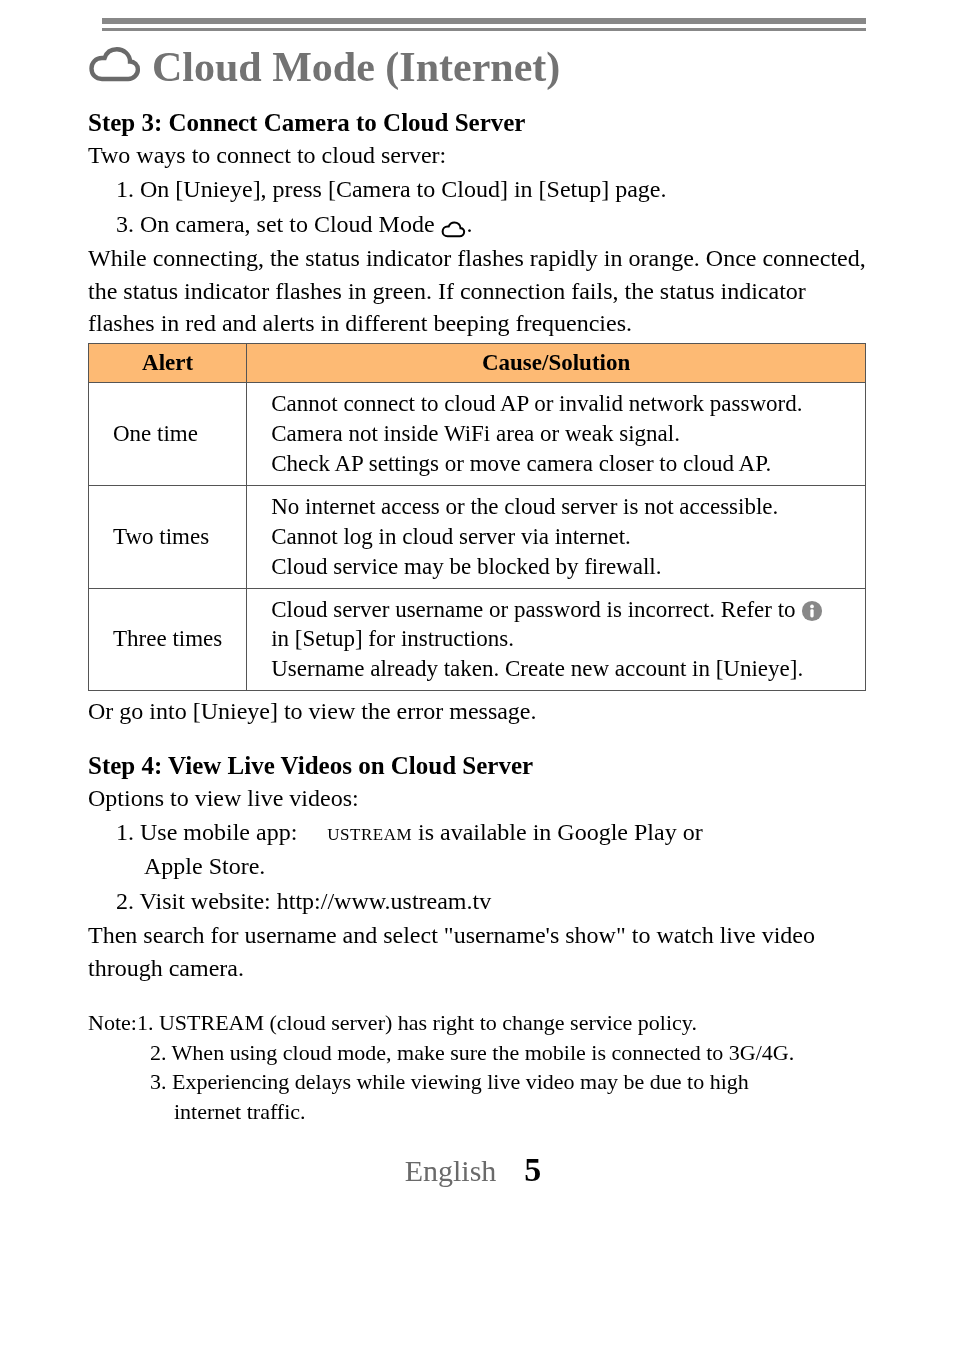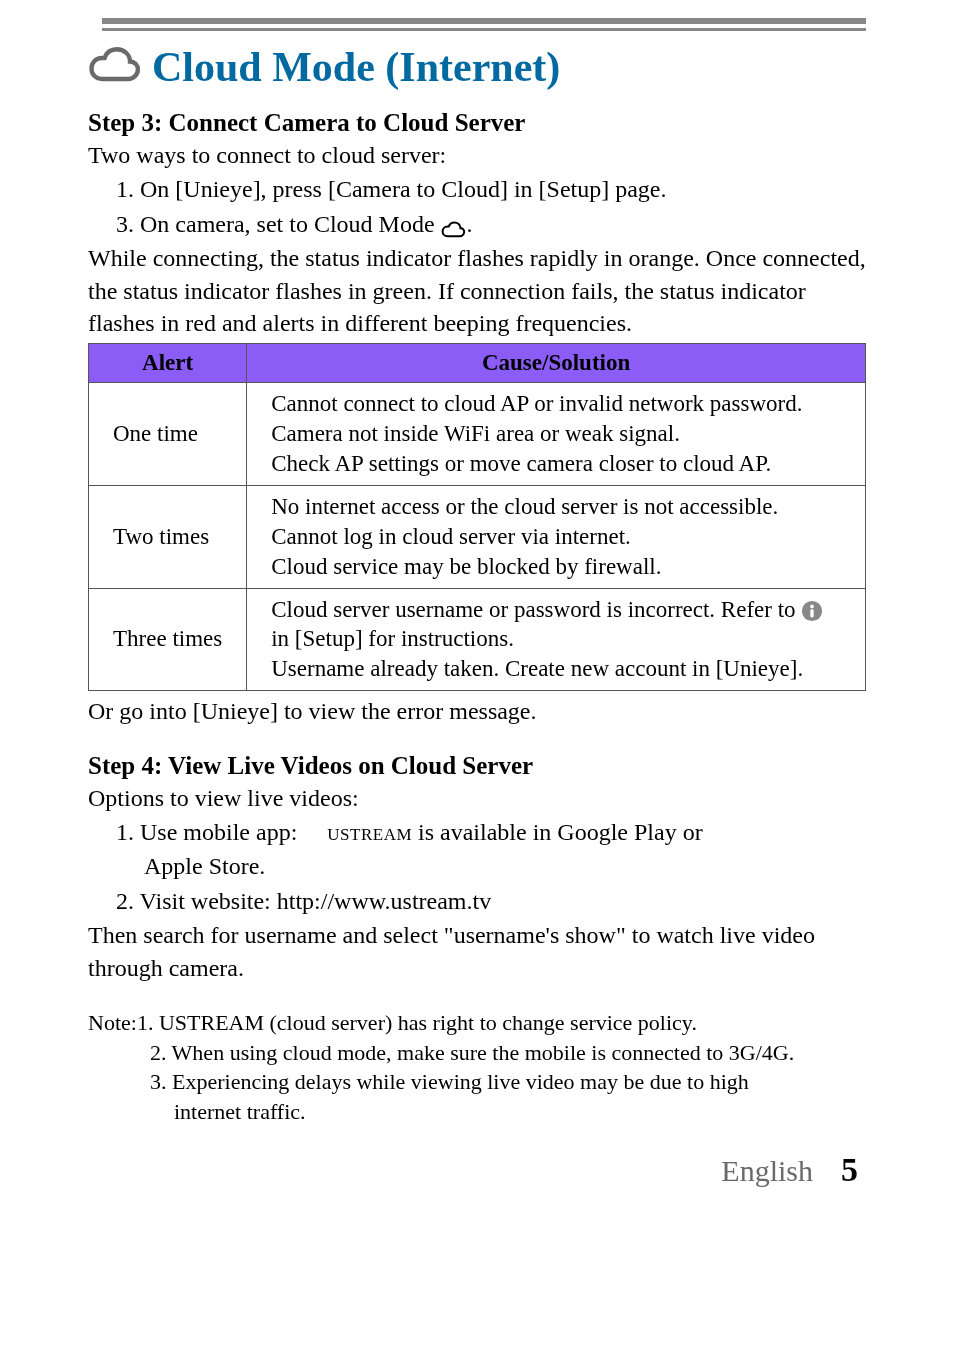--- a/index.html
+++ b/index.html
@@ -31,21 +31,21 @@
       gap: 8px;
       margin-bottom: 12px;
     }
     .title-row svg {
       width: 56px;
       height: 56px;
     }
     .main-title {
       font-size: 42px;
       font-weight: bold;
-      color: #0369a1;
+      color: #737373;
     }
     .step-heading {
       font-size: 25px;
       font-weight: bold;
       margin-bottom: 2px;
     }
     .body-text {
       font-size: 24px;
       line-height: 1.35;
       margin-bottom: 2px;
@@ -63,21 +63,21 @@
       margin-bottom: 4px;
     }
     th, td {
       border: 1px solid #555;
       font-size: 23px;
       vertical-align: middle;
       padding: 6px 24px;
       line-height: 1.3;
     }
     th {
-      background: #8b5cf6;
+      background: #fdba74;
       font-weight: bold;
       text-align: center;
       padding: 4px 10px;
     }
     td.alert-cell {
       width: 150px;
       white-space: nowrap;
     }
     .cloud-inline {
       display: inline-block;
@@ -103,21 +103,21 @@
       font-family: Liberation Serif, serif;
     }
     .note-item {
       display: flex;
     }
     .note-prefix {
       flex: 0 0 auto;
     }
     .footer {
       display: flex;
-      justify-content: flex-end;
+      justify-content: center;
       align-items: baseline;
       gap: 28px;
       margin-top: 24px;
       padding-right: 8px;
     }
     .footer-lang {
       font-size: 30px;
       color: #6a6a6a;
     }
     .footer-num {

